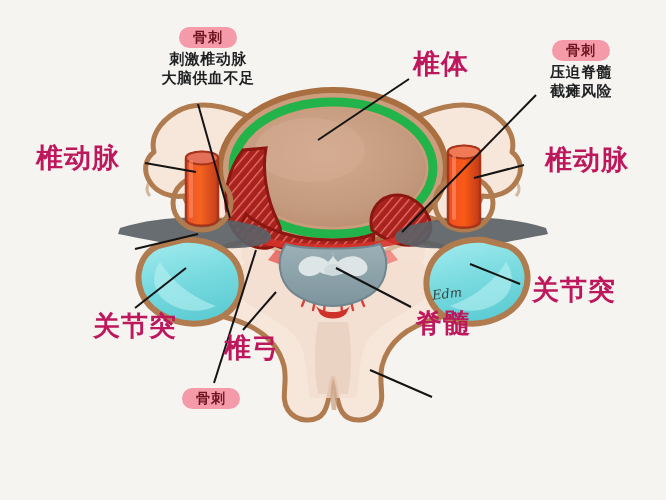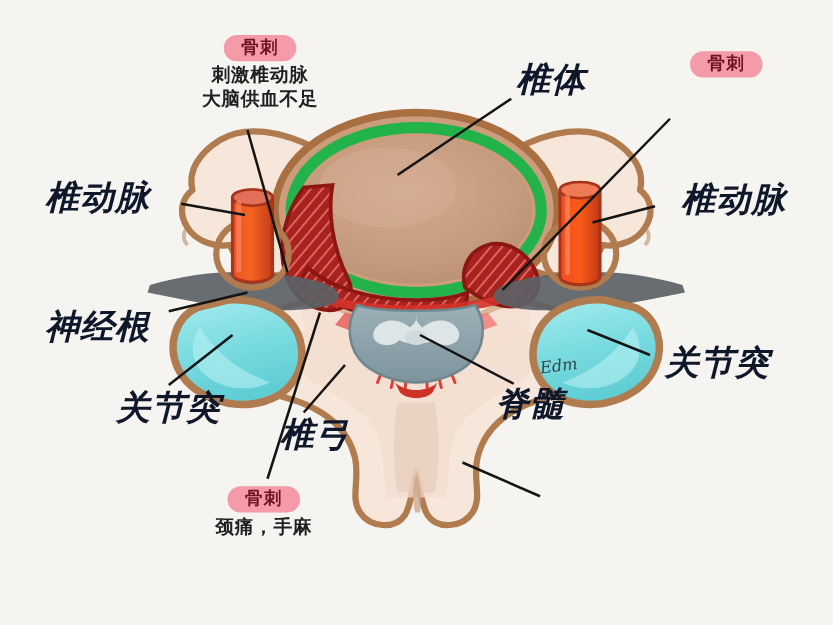--- a/index.html
+++ b/index.html
@@ -9,26 +9,25 @@
     background:#f6f4f1;
     font-family:"DejaVu Sans","Liberation Sans",sans-serif;
     overflow:hidden;
     position:relative;
   }
   #stage{position:relative;width:666px;height:500px;}
   #art{position:absolute;left:0;top:0;width:666px;height:500px;}
 
   .label{
     position:absolute;
-    color:#0f172a;
+    color:#be185d;
     font-weight:700;
     letter-spacing:1px;
     white-space:nowrap;
     font-family:"DejaVu Sans","Liberation Sans",sans-serif;
-    font-style:italic;
   }
   .label.big{font-size:27px;}
 
   .callout{
     position:absolute;
     text-align:center;
     white-space:nowrap;
   }
   .badge{
     display:inline-block;
@@ -257,47 +256,49 @@
     <g opacity="0.5">
       <path d="M150 182 C146 186 146 192 150 196" stroke="#b07c4f" stroke-width="3" fill="none"></path>
       <path d="M516 182 C520 186 520 192 516 196" stroke="#b07c4f" stroke-width="3" fill="none"></path>
     </g>
   </svg>
 
   <div class="label big" style="left:36px;top:140px;">椎动脉</div>
 
   <div class="label big" style="left:545px;top:142px;">椎动脉</div>
 
-  <div class="label big" style="left:36px;top:243px;">神经根</div>
 
   <div class="label big" style="left:93px;top:308px;">关节突</div>
 
   <div class="label big" style="left:532px;top:272px;">关节突</div>
 
   <div class="label big" style="left:224px;top:330px;">椎弓</div>
 
-  <div class="label big" style="left:396px;top:305px;">脊髓</div>
+  <div class="label big" style="left:415px;top:305px;">脊髓</div>
 
 
   <div class="label big" style="left:413px;top:46px;">椎体</div>
 
   <div class="callout" style="left:133px;top:27px;width:150px;">
     <div class="badge">骨刺</div>
     <div class="ctext">
       <div>刺激椎动脉</div>
       <div>大脑供血不足</div>
     </div>
   </div>
 
   <div class="callout" style="left:518px;top:40px;width:126px;">
     <div class="badge">骨刺</div>
+    <div class="ctext">
+      <div>压迫脊髓</div>
+      <div>截瘫风险</div>
+    </div>
   </div>
 
   <div class="callout" style="left:141px;top:388px;width:140px;">
     <div class="badge">骨刺</div>
     <div class="ctext">
-      <div>颈痛，手麻</div>
     </div>
   </div>
 
   <div class="sig" style="left:432px;top:286px;">Edm</div>
 
 </div>
 
 </body></html>

